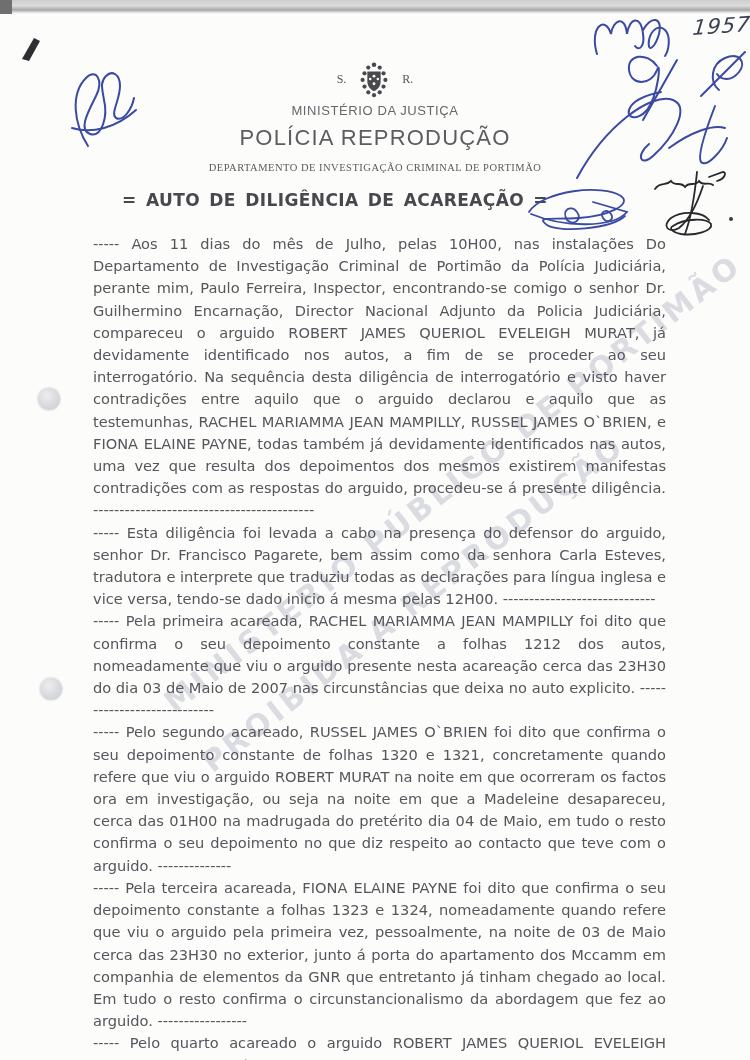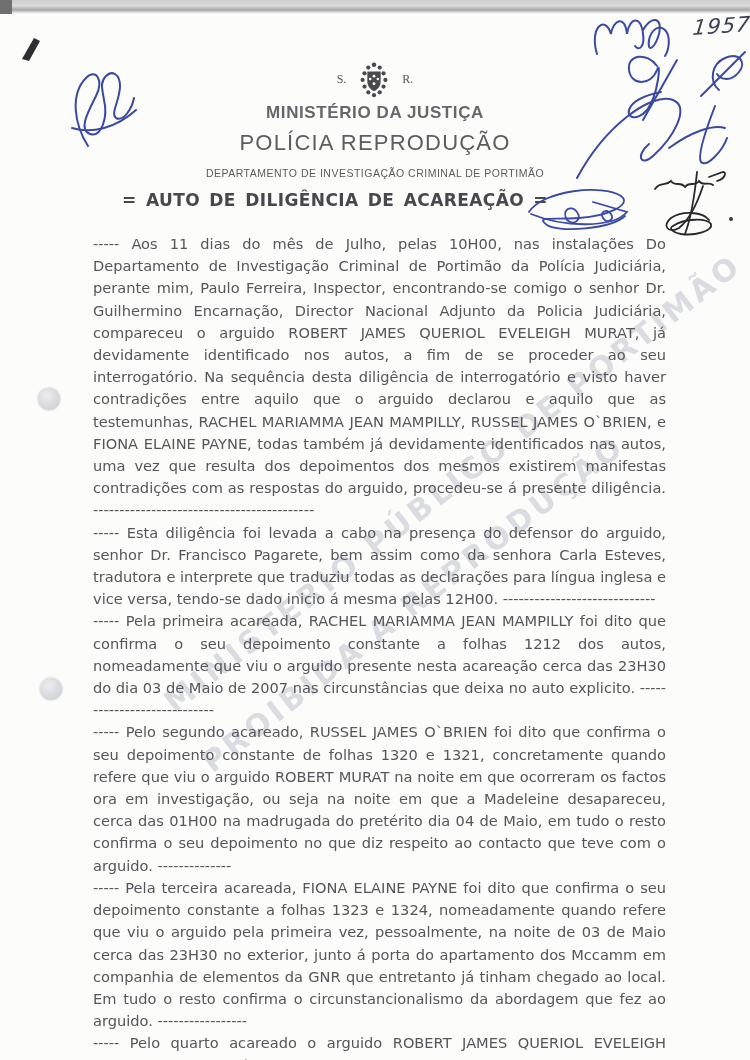--- a/index.html
+++ b/index.html
@@ -20,23 +20,23 @@
     position:absolute;width:22px;height:22px;border-radius:50%;
     background:radial-gradient(circle at 40% 35%, #eceef0 0%, #d7d9dc 55%, #c9cbcf 100%);
     box-shadow:0 0 2px rgba(120,122,128,.55);
   }
   .hole-1{left:38px;top:388px;}
   .hole-2{left:40px;top:678px;}
   
   .header{position:absolute;left:0;top:58px;width:750px;text-align:center;color:#5f5f64;}
   .crest-row{display:flex;align-items:center;justify-content:center;gap:9px;height:42px;}
   .crest-letter{font-size:12px;color:#55555a;font-family:"Liberation Serif",serif;}
-  .ministry{margin-top:3px;font-family:"Liberation Sans",sans-serif;font-size:17px;letter-spacing:.6px;color:#66666b;font-weight:bold;}
+  .ministry{margin-top:3px;font-family:"Liberation Sans",sans-serif;font-size:13px;letter-spacing:.6px;color:#66666b;}
   .organization{margin-top:7px;font-family:"Liberation Sans",sans-serif;font-size:22px;letter-spacing:1.2px;color:#5c5c61;}
-  .department{margin-top:11px;font-family:Liberation Sans, sans-serif;font-size:10.5px;letter-spacing:.5px;color:#5a5a5f;}
+  .department{margin-top:11px;font-family:Liberation Serif, serif;font-size:10.5px;letter-spacing:.5px;color:#5a5a5f;}
   .doc-title{
     position:absolute;left:95px;top:190px;width:480px;text-align:center;
     font-size:17px;letter-spacing:.4px;word-spacing:3px;color:#47474e;font-weight:bold;
   }
   
   .doc-body{
     position:absolute;left:93px;top:233px;width:573px;
     font-size:14.6px;line-height:22.2px;color:#55555b;
     text-align:justify;
   }

